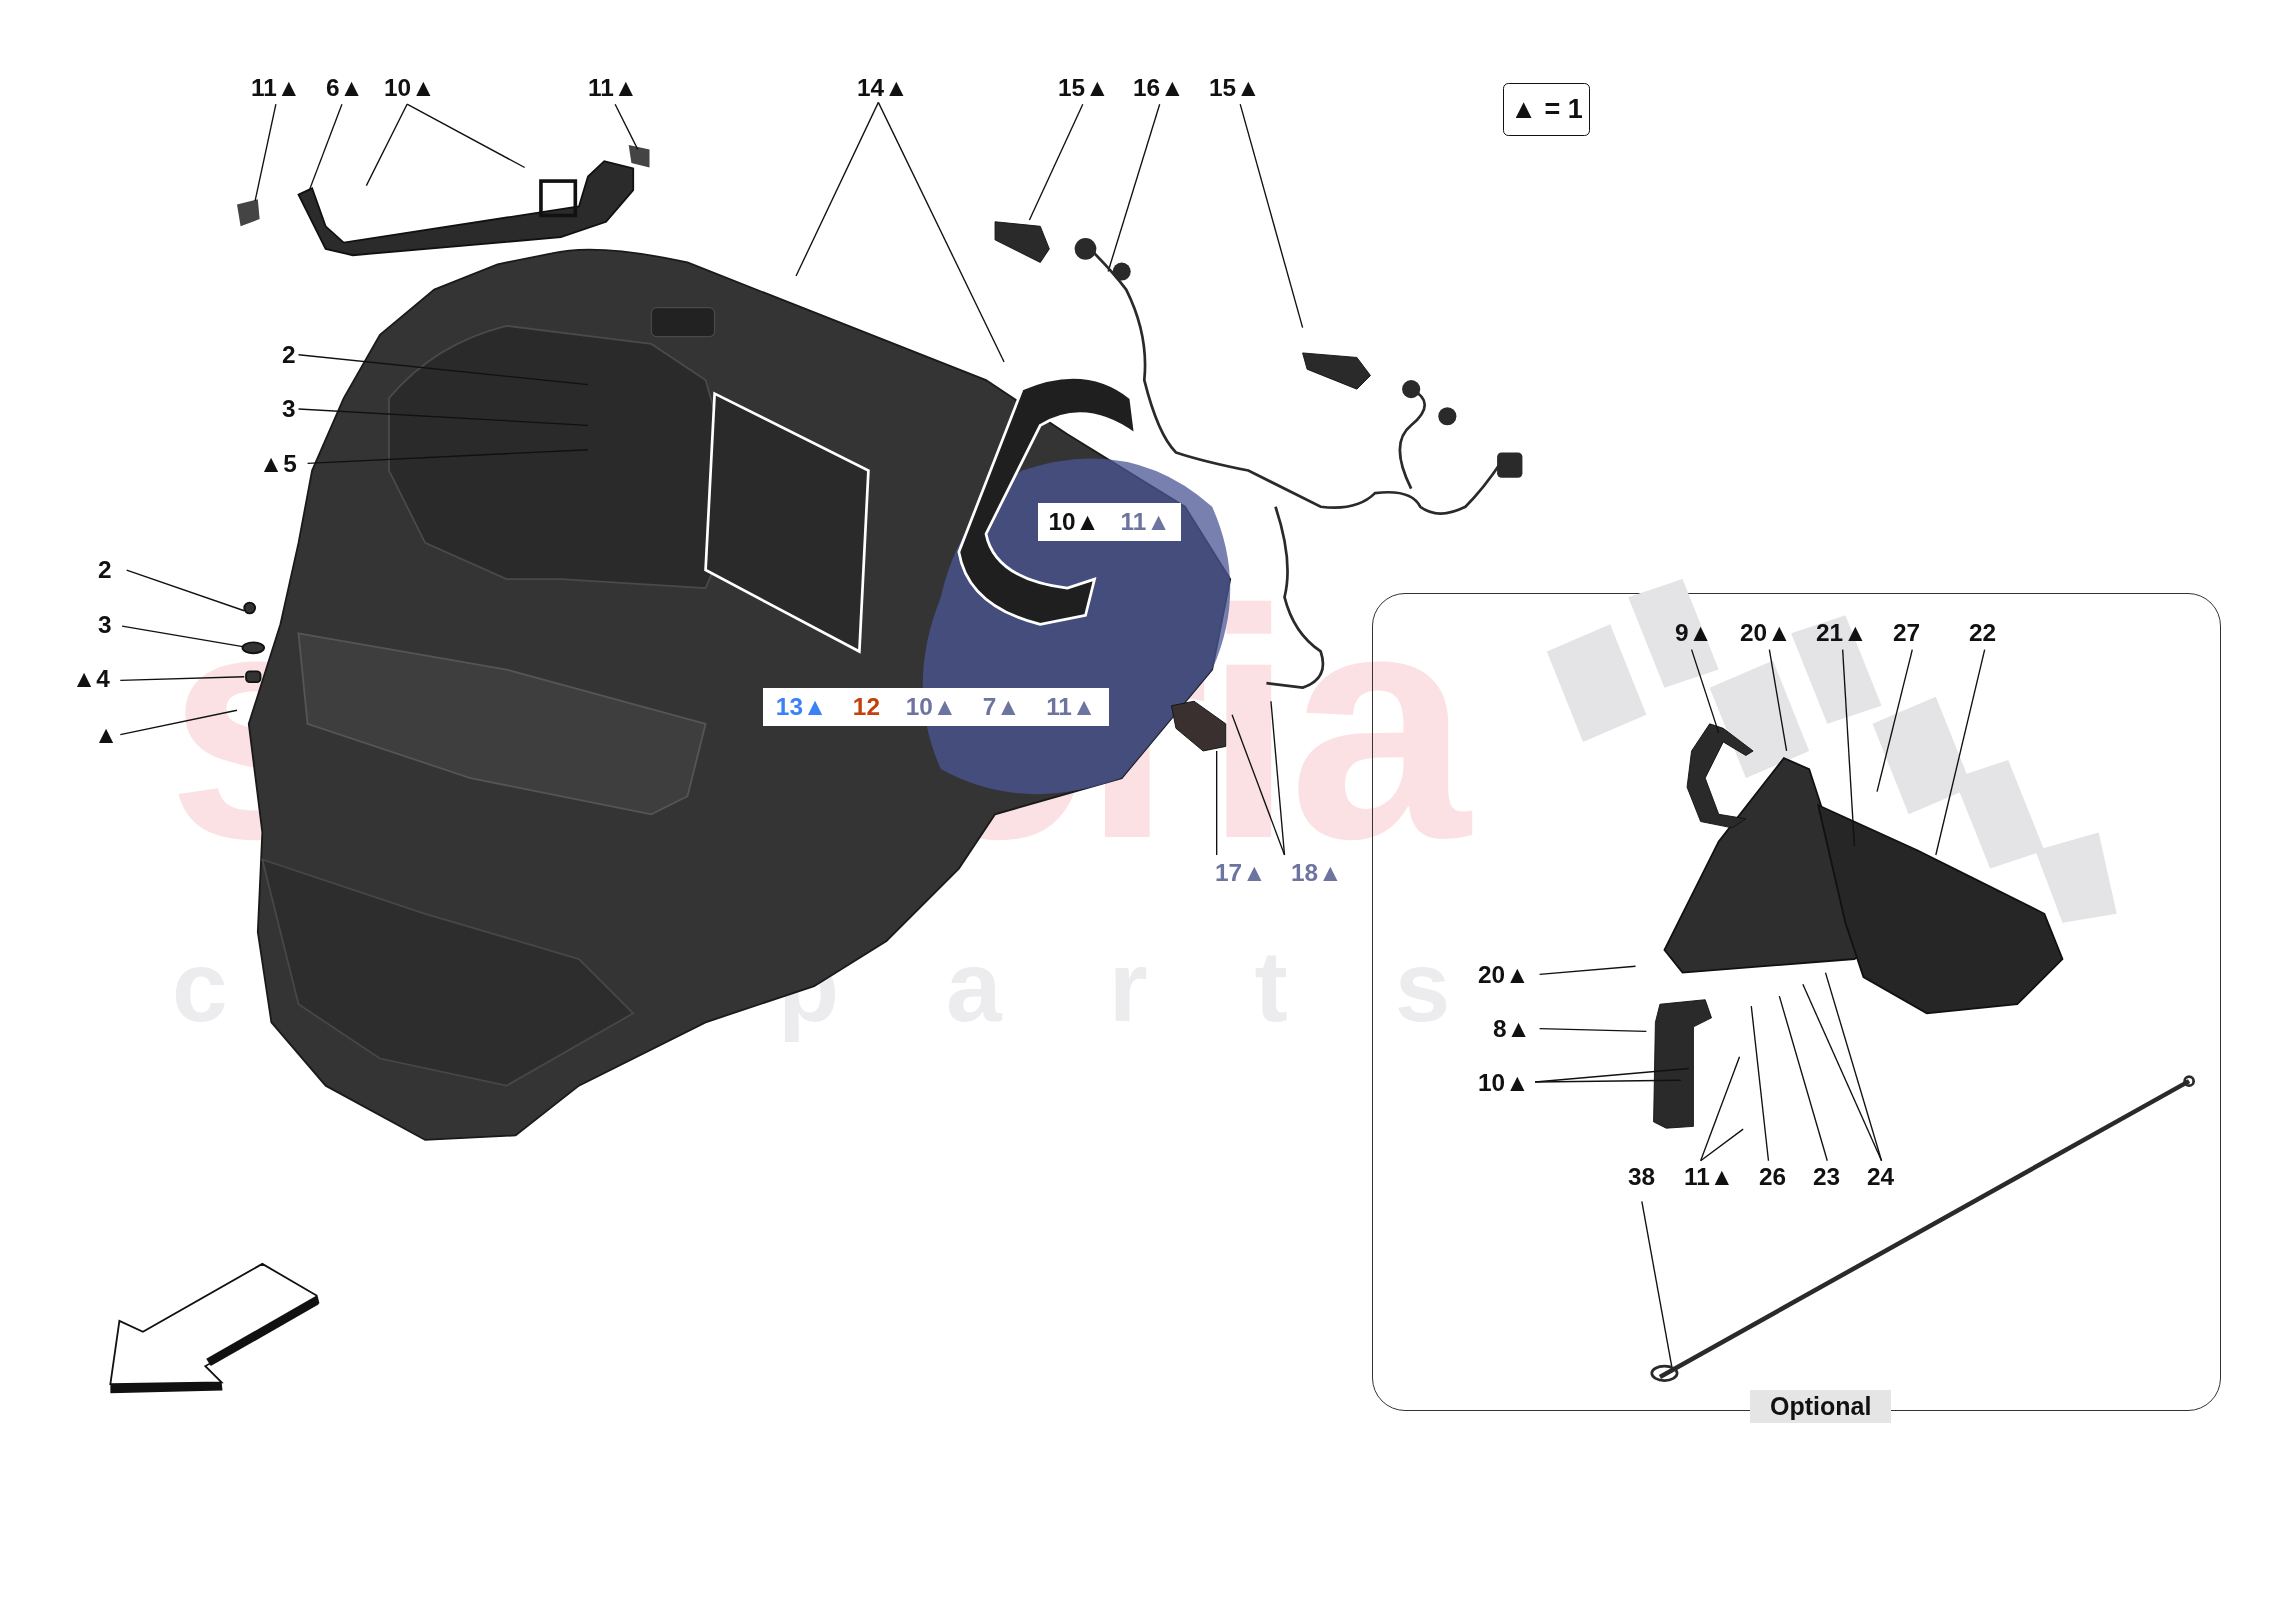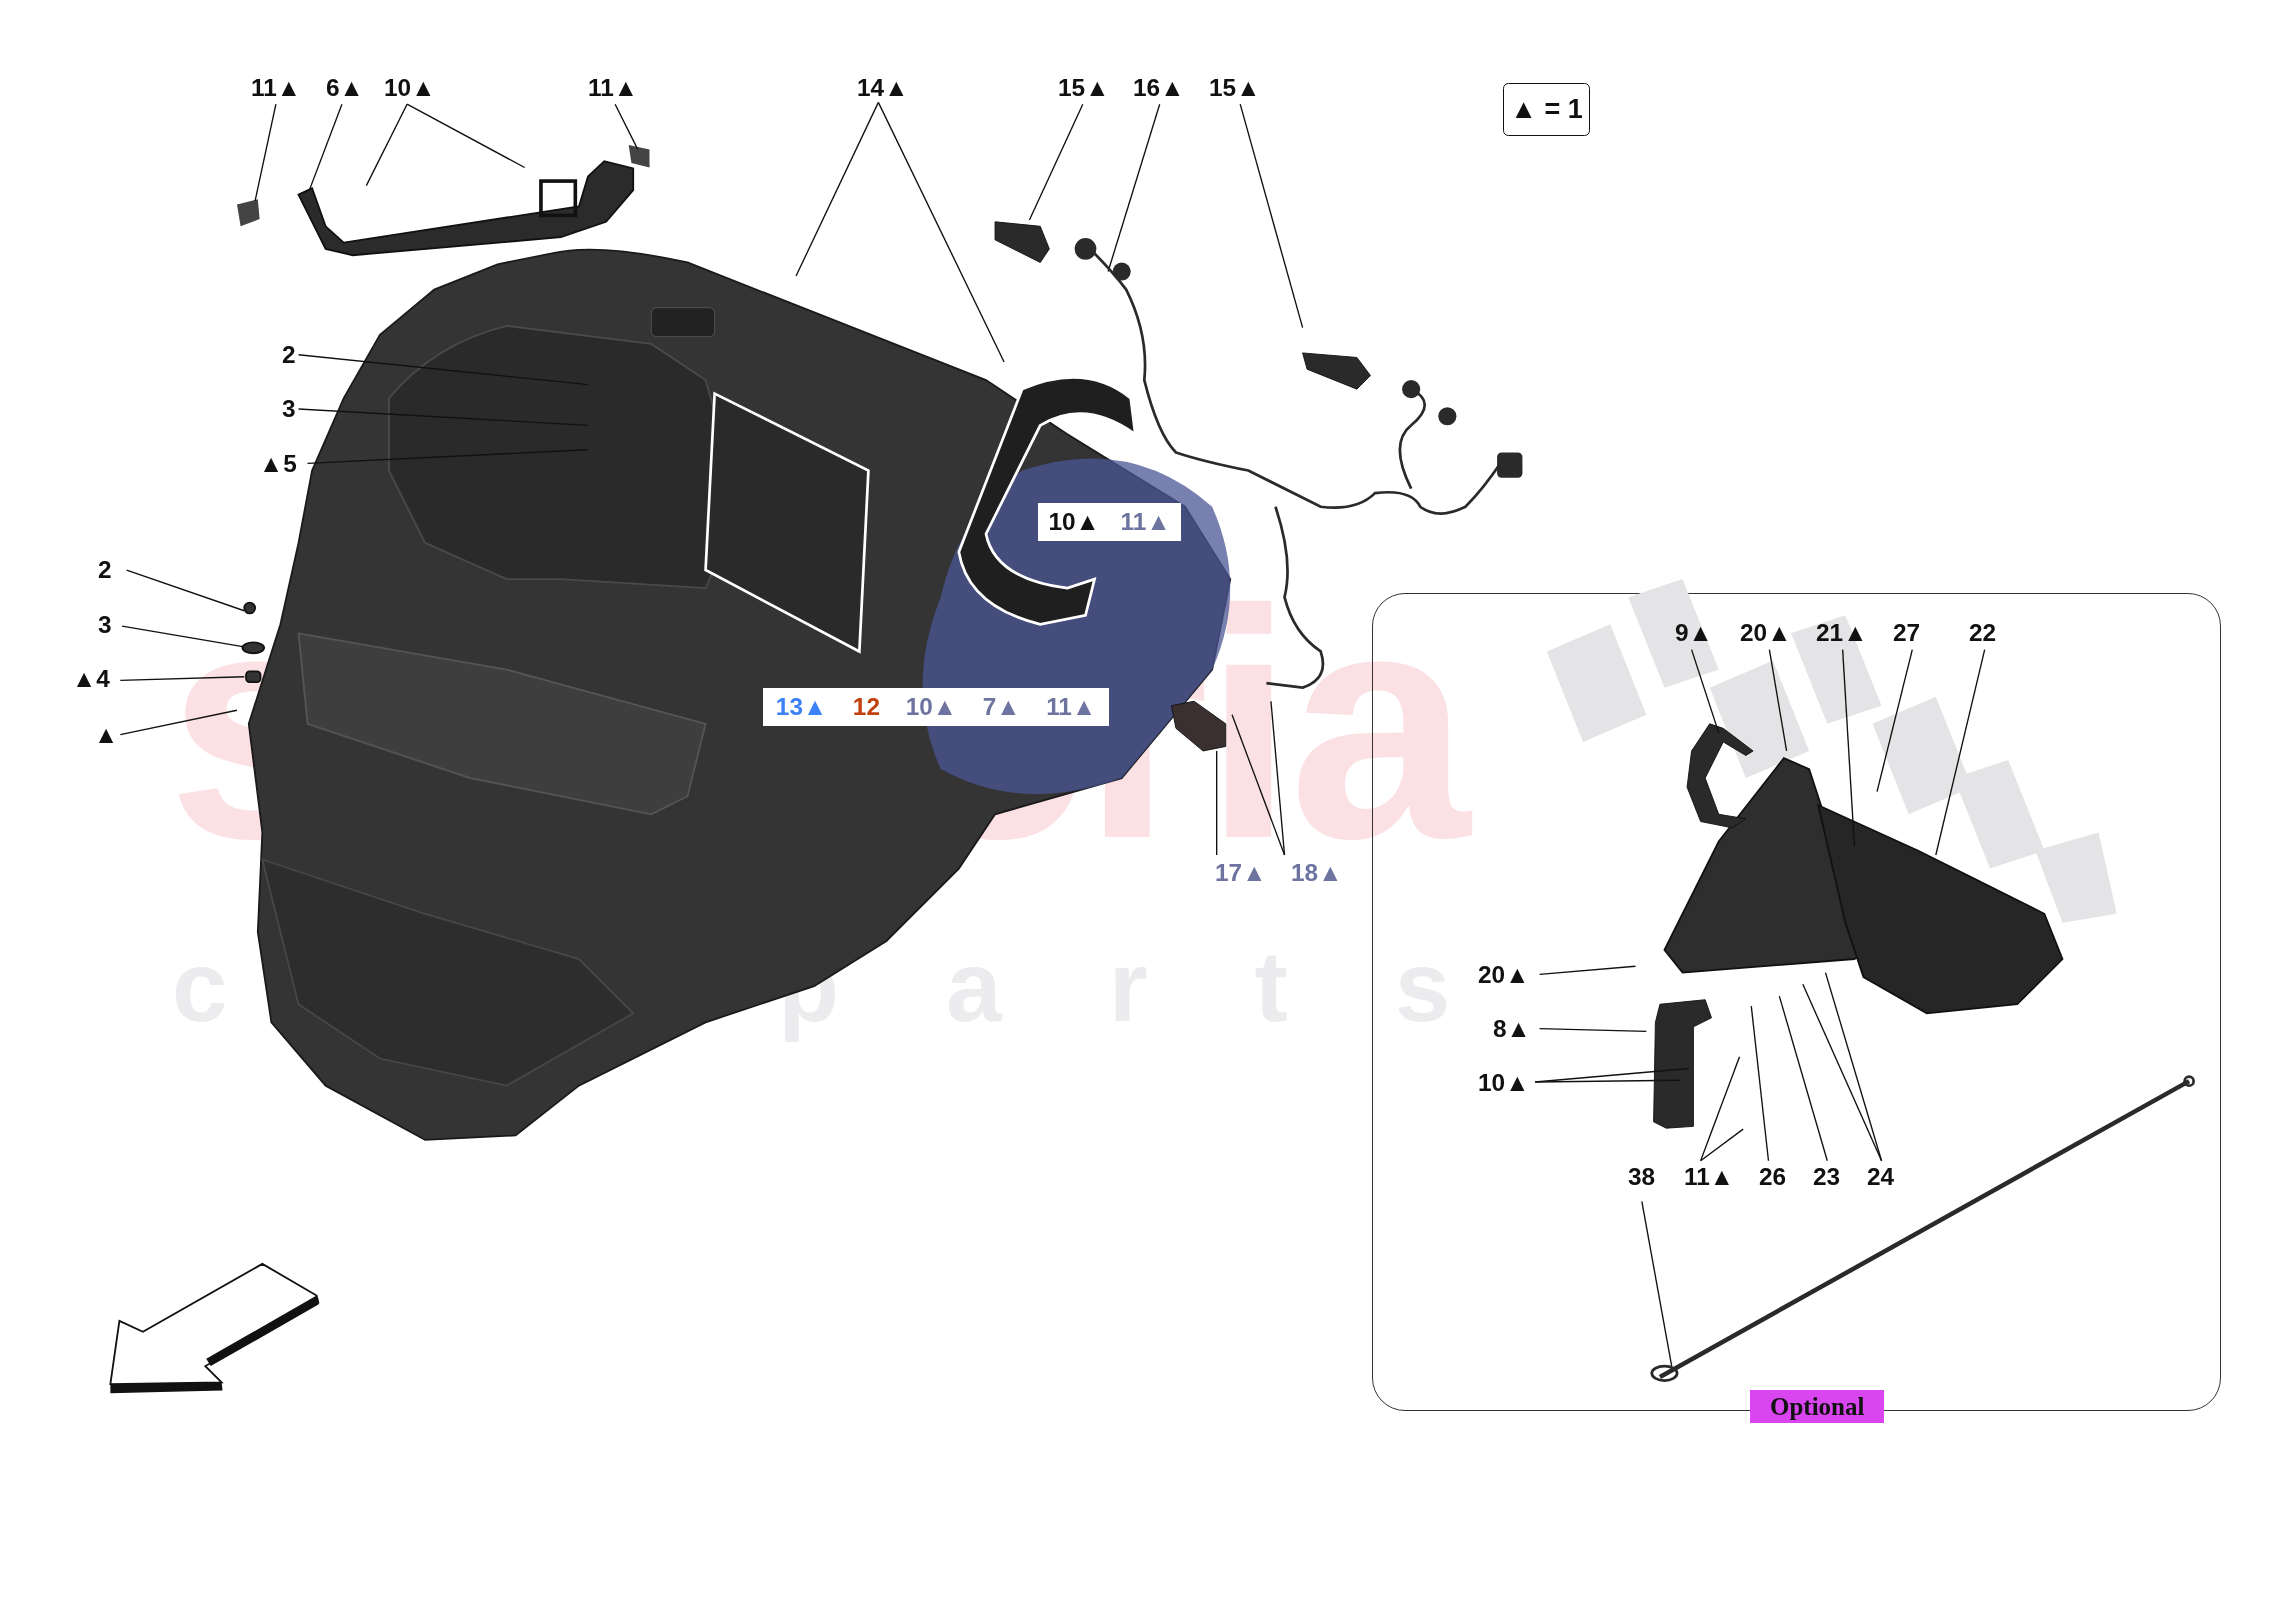--- a/index.html
+++ b/index.html
@@ -3,21 +3,21 @@
 <meta charset="utf-8">
 <style>
   html, body { margin:0; padding:0; background:#ffffff; }
   body { width:2285px; height:1615px; position:relative; overflow:hidden; font-family:"Liberation Sans", sans-serif; }
   .canvas { position:absolute; left:0; top:0; width:2285px; height:1615px; }
   .lbl { position:absolute; font-family:"Liberation Sans", sans-serif; font-weight:bold; font-size:24.4px; color:#111; white-space:nowrap; line-height:27px; }
   .lbl.muted { color:#6e74a0;margin-left:28px; }
   .lblbox { position:absolute; background:#ffffff; display:flex; align-items:center; justify-content:space-around; font-weight:bold; font-size:24.4px; }
   .legend { position:absolute; left:1503px; top:83px; width:85px; height:51px; border:1.8px solid #111; border-radius:5.4px; display:flex; align-items:center; justify-content:center; font-weight:bold; font-size:27px; color:#111; background:#fff; }
   .inset { position:absolute; left:1372px; top:593px; width:847px; height:816px; border:1.8px solid #333; border-radius:33px; }
-  .inset-caption { position:absolute; left:1750px; top:1390px; background:#d946ef; padding:0 20px; font-weight:bold; font-size:25px; color:#111; line-height:33px;font-family:Liberation Serif, serif; }
+  .inset-caption { position:absolute; left:1750px; top:1390px; background:#e5e5e5; padding:0 20px; font-weight:bold; font-size:25px; color:#111; line-height:33px; }
   .wm { position:absolute; font-family:"Liberation Sans", sans-serif; font-weight:bold; pointer-events:none; }
   .wm-main { left:167px; top:561px; font-size:326px; color:rgba(235,120,130,0.22); letter-spacing:-5.4px; line-height:326px; }
   .wm-sub { left:172px; top:936px; font-size:100px; color:rgba(200,200,205,0.35); letter-spacing:107px; line-height:100px; }
 </style>
 </head>
 <body>
 
 <div class="canvas">
 
   <div class="wm wm-main">scuderia</div>

